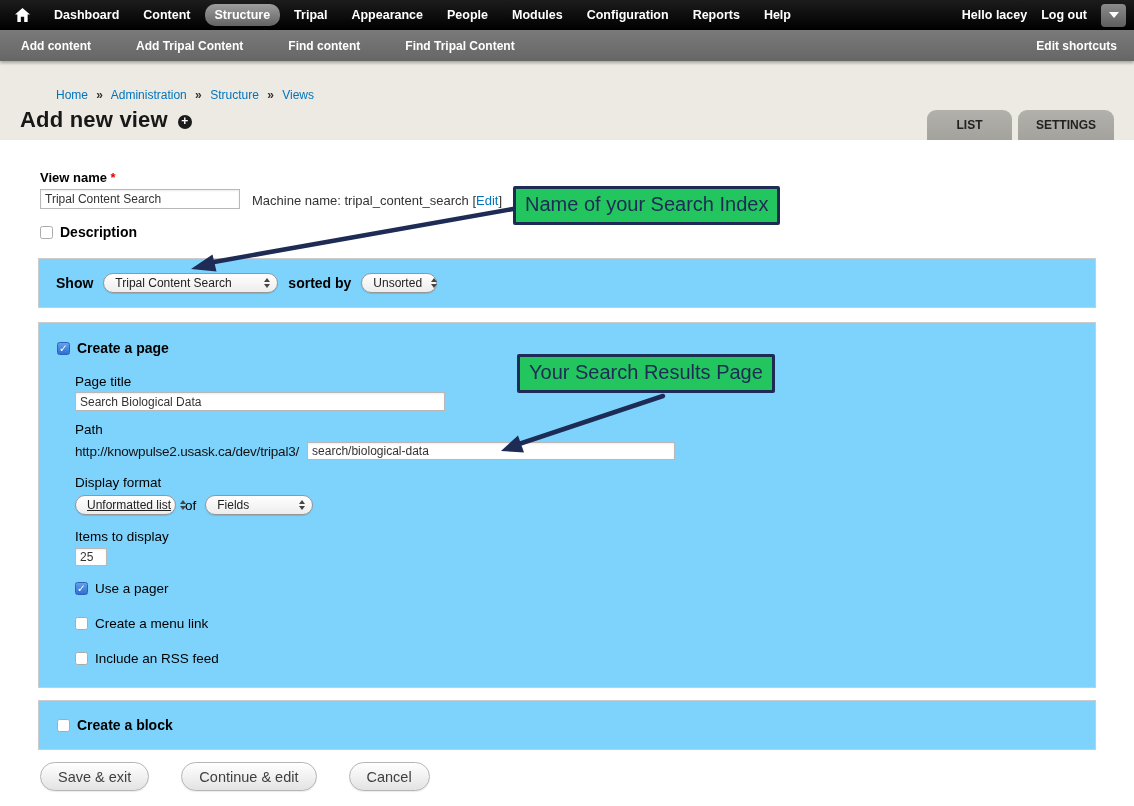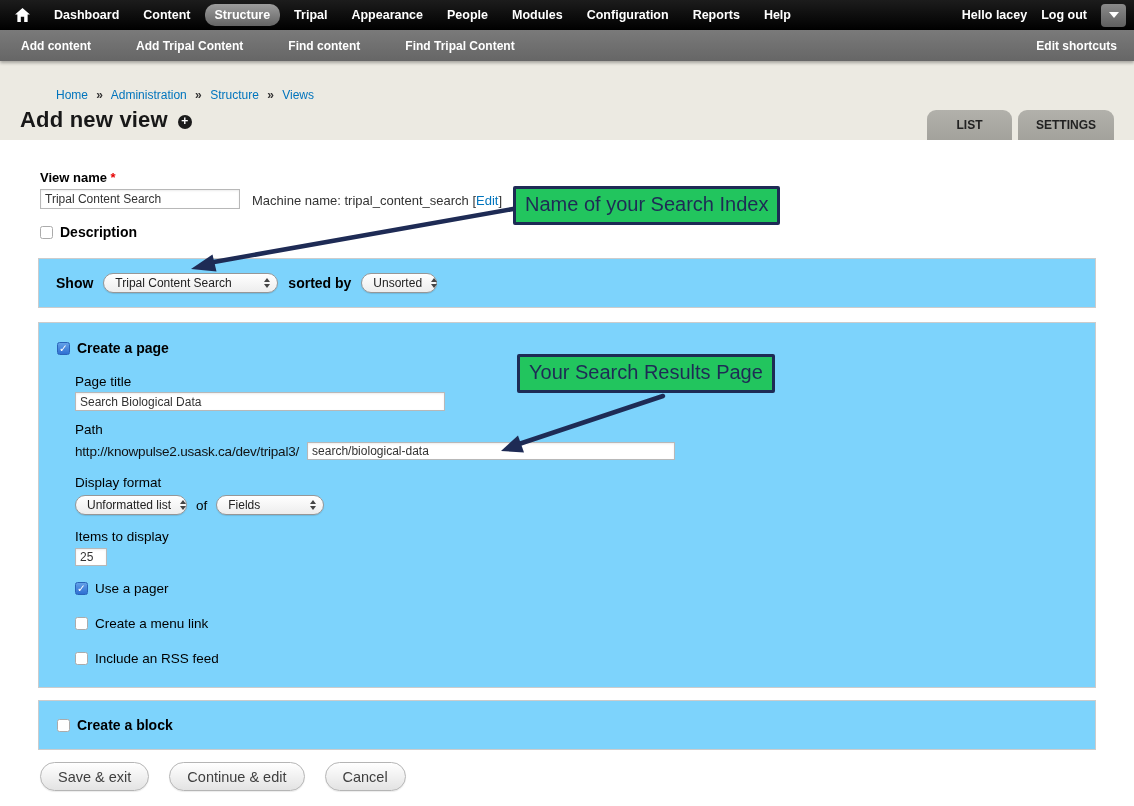--- a/index.html
+++ b/index.html
@@ -70,21 +70,21 @@
   .select { display:inline-flex; align-items:center; height:20px; border:1px solid #979797;
     border-radius:10px; background:linear-gradient(#fff,#ededed); padding:0 7px 0 11px;
     font-size:12px; color:#222; box-shadow:0 1px 1px rgba(0,0,0,.12); cursor:pointer; }
   .select .sl { flex:1; white-space:nowrap; }
   .arrows { display:flex; flex-direction:column; gap:2px; margin-left:9px; }
   .arrows i { display:block; width:0; height:0; border-left:3.5px solid transparent; border-right:3.5px solid transparent; }
   .arrows .up { border-bottom:4px solid #444; }
   .arrows .dn { border-top:4px solid #444; }
   .sel-show { width:175px; }
   .sel-sort { width:76px; }
-  .sel-format { width:112px; }
+  .sel-format { width:101px;text-decoration:underline; }
   .sel-of { width:108px; }
 
   .panel-page { top:182px; height:366px; }
   .row-createpage { left:18px; top:17px; }
   .lbl-head { font-weight:bold; font-size:14px; }
   .in-panel { position:absolute; }
   .lbl-pagetitle { left:36px; top:51px; }
   .input-pagetitle { left:36px; top:69px; width:370px; height:19px; }
   .lbl-path { left:36px; top:99px; }
   .row-path { left:36px; top:119px; display:flex; align-items:center; }
@@ -95,21 +95,21 @@
   .lbl-items { left:36px; top:206px; }
   .input-items { left:36px; top:225px; width:32px; height:18px; }
   .row-pager { left:36px; top:258px; }
   .row-menulink { left:36px; top:293px; }
   .row-rss { left:36px; top:328px; }
   .plain-lbl { font-size:13.5px; }
 
   .panel-block { top:560px; height:50px; }
   .row-createblock { left:18px; top:16px; }
 
-  .actions { position:absolute; left:40px; top:622px; display:flex; gap:20px; }
+  .actions { position:absolute; left:40px; top:622px; display:flex; gap:32px; }
   .btn { height:29px; padding:0 17px; border:1px solid #b5b5b5; border-radius:15px;
     background:linear-gradient(#fff,#e3e3e3); font-family:inherit; font-size:14.5px;
     color:#3f3f3f; cursor:pointer; box-shadow:0 1px 1px rgba(0,0,0,.08); }
 
   
   .anno-box { position:absolute; background:#22c55e; border:3px solid #1e2b55; color:#1e2b55;
     font-size:20px; padding:4px 9px 6px 9px; border-radius:2px; white-space:nowrap; z-index:20; }
   .anno-name { left:513px; top:186px; }
   .anno-results { left:517px; top:354px; }
   .anno-svg { position:absolute; left:0; top:0; width:1134px; height:806px;

